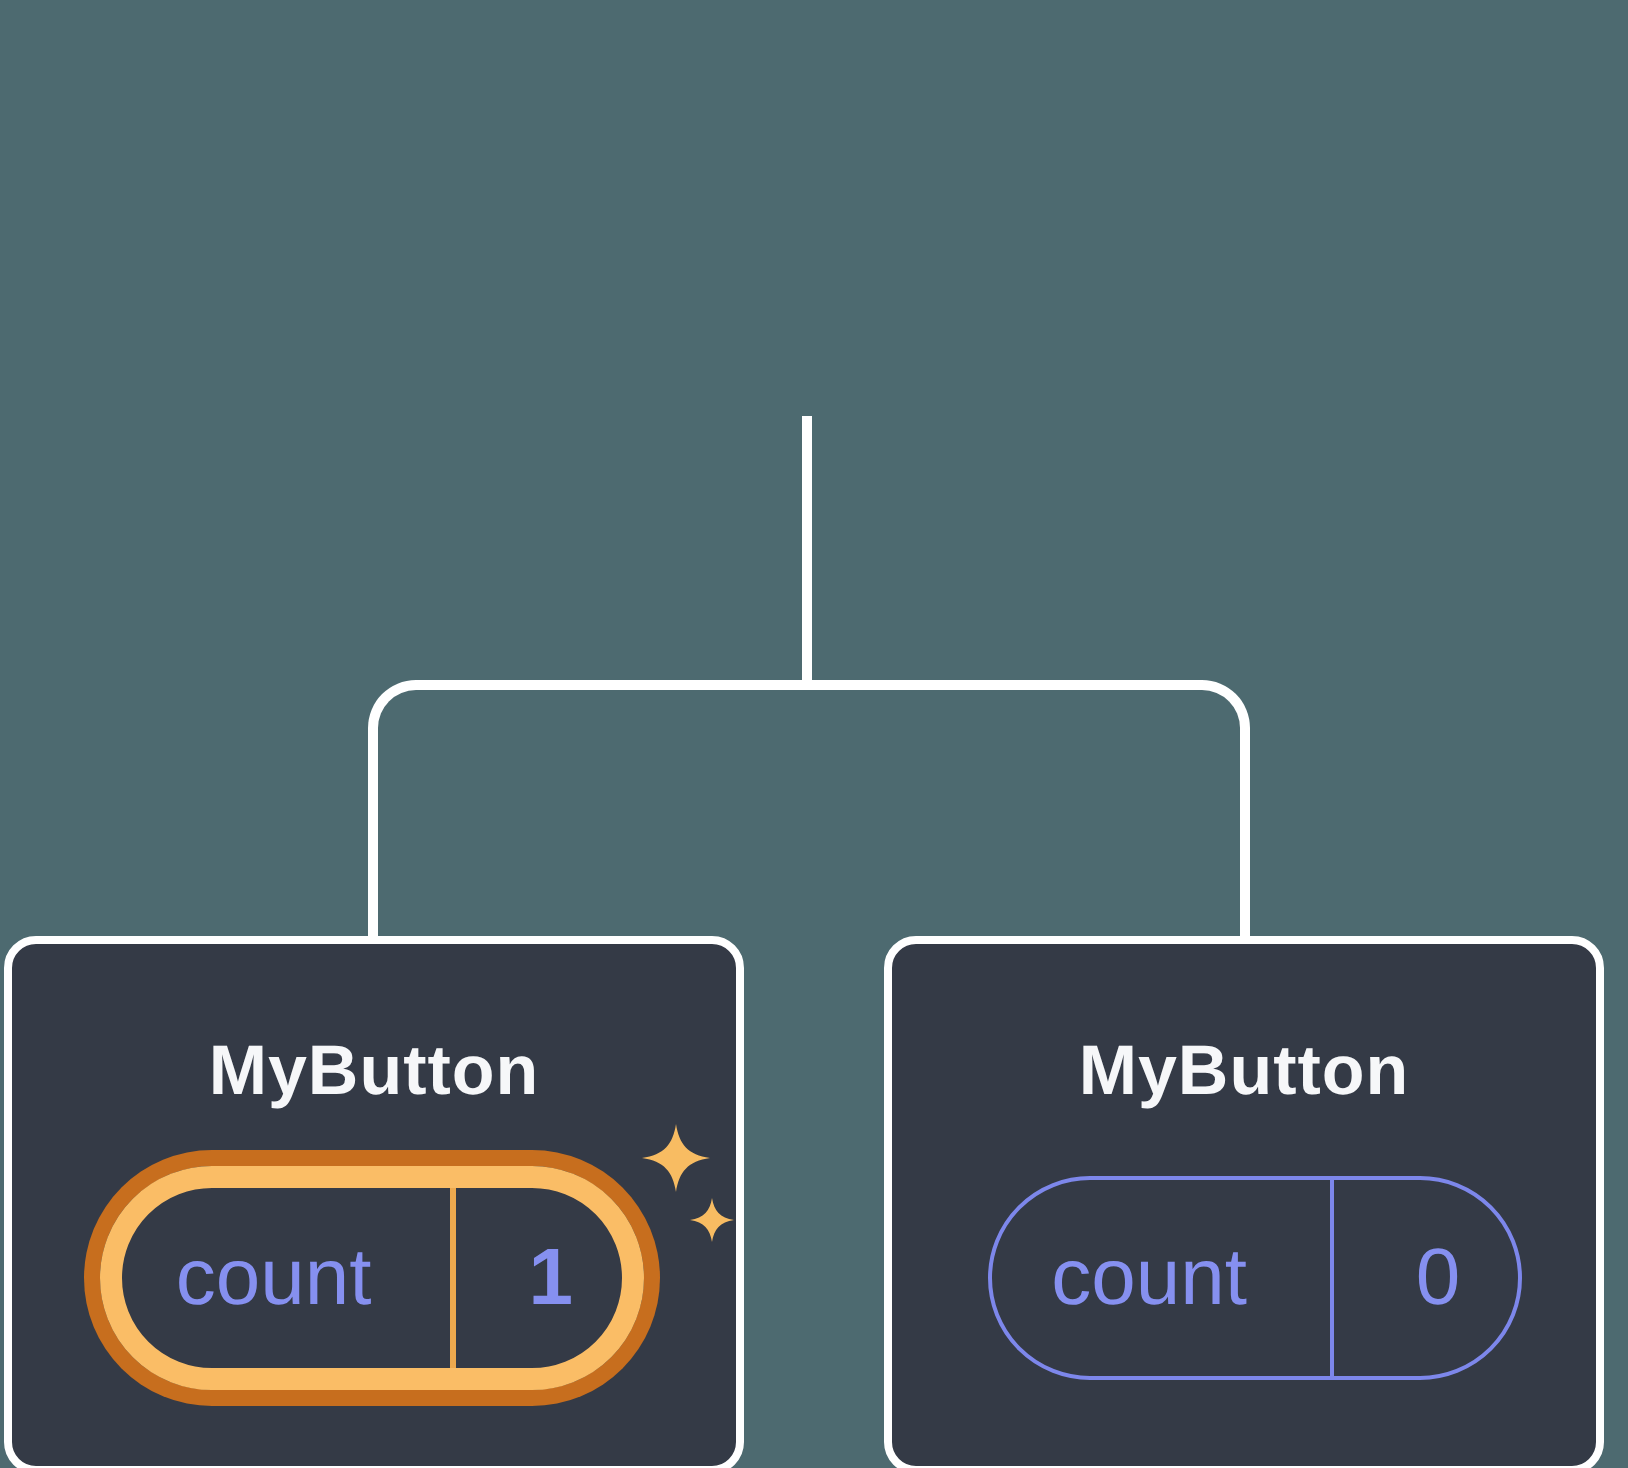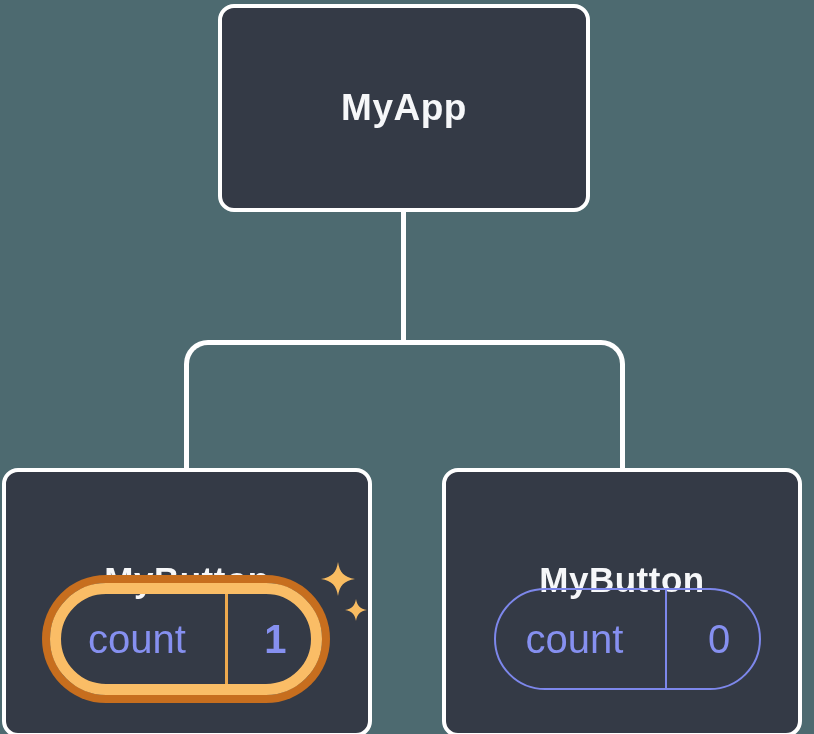--- a/index.html
+++ b/index.html
@@ -28,21 +28,20 @@
     box-sizing:border-box;
     border-top:5px solid #FFFFFF; border-left:5px solid #FFFFFF; border-right:5px solid #FFFFFF;
     border-radius:24px 24px 0 0;
   }
   #child-left  { left:2px;   top:468px; width:370px; height:269px; }
   #child-right { left:442px; top:468px; width:360px; height:269px; }
   .child-title {
     position:absolute; top:512px; height:48px; line-height:48px;
     text-align:center; color:#F6F7F9; font-size:35px; font-weight:700;
     letter-spacing:0.5px;
-    margin-top:44px;
   }
   #title-left  { left:2px;   width:370px; }
   #title-right { left:442px; width:360px; }
   .pill {
     position:absolute; box-sizing:border-box;
     display:flex; align-items:stretch; border-radius:999px;gap:12px;
   }
   #pill-left {
     left:50px; top:583px; width:272px; height:112px;
     border:11px solid #FABD66;
@@ -63,23 +62,20 @@
   .divider { flex:none; }
   .divider-orange { width:3px; background:#EDA94E; }
   .divider-purple { width:2px; background:#7D87EB; }
   #sparkles { position:absolute; left:312px; top:552px; }
 </style>
 </head>
 <body>
 
 <div class="stage">
 
-  <div class="node" id="root-node">
-    <span class="node-label">MyApp</span>
-  </div>
 
   <div class="stem"></div>
   <div class="branch"></div>
 
   <div class="node" id="child-left"></div>
   <div class="child-title" id="title-left">MyButton</div>
 
   <div class="pill" id="pill-left">
     <span class="seg seg-key">count</span>
     <span class="divider divider-orange"></span>

